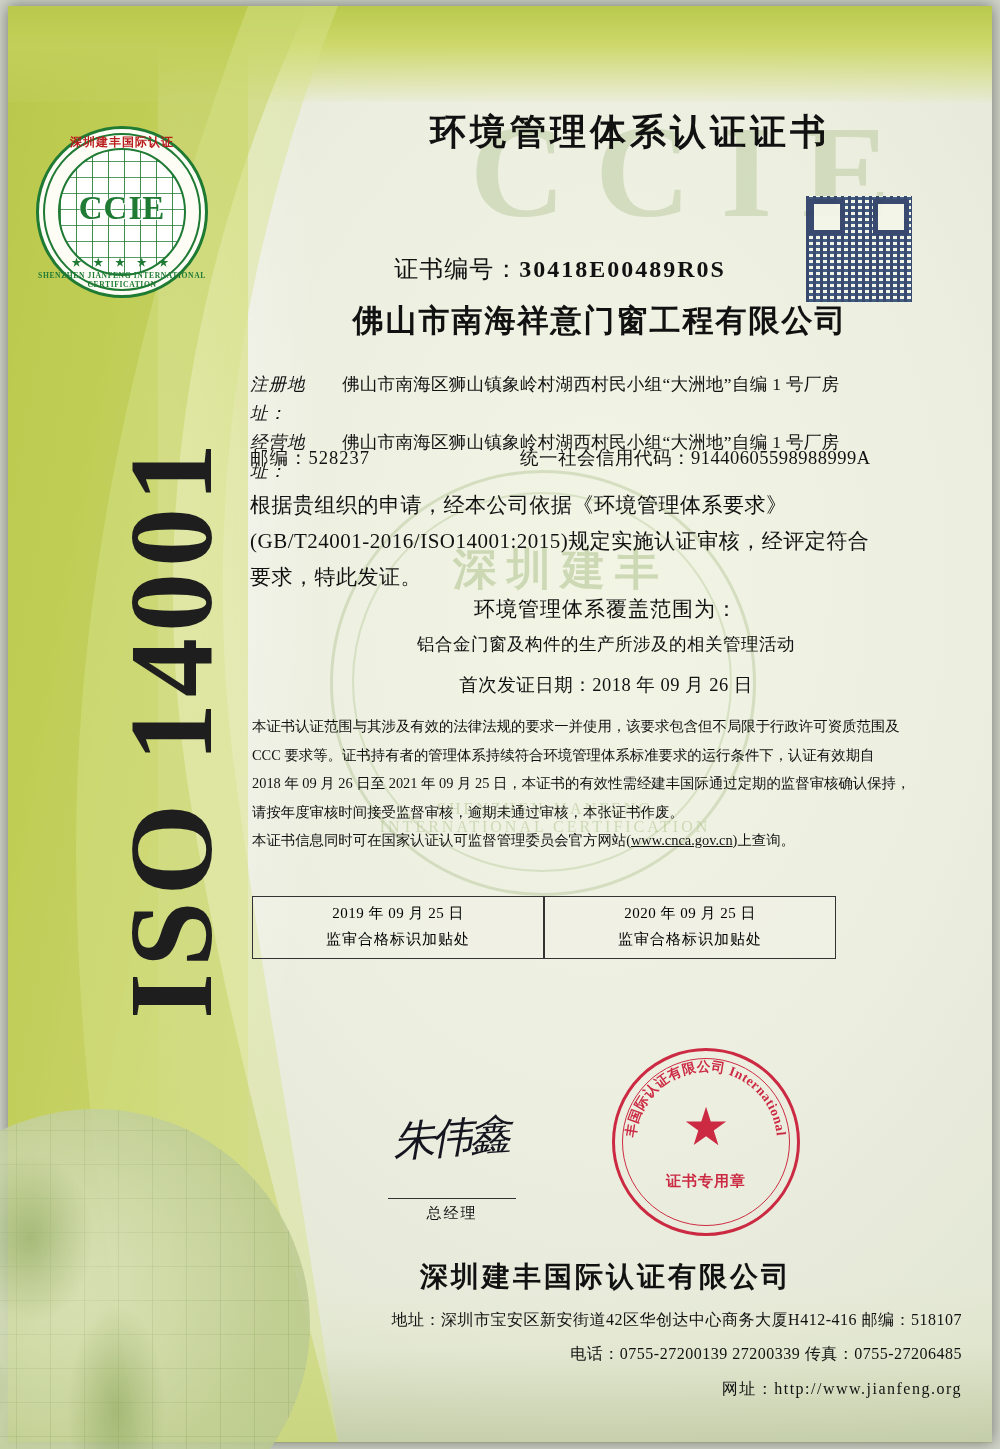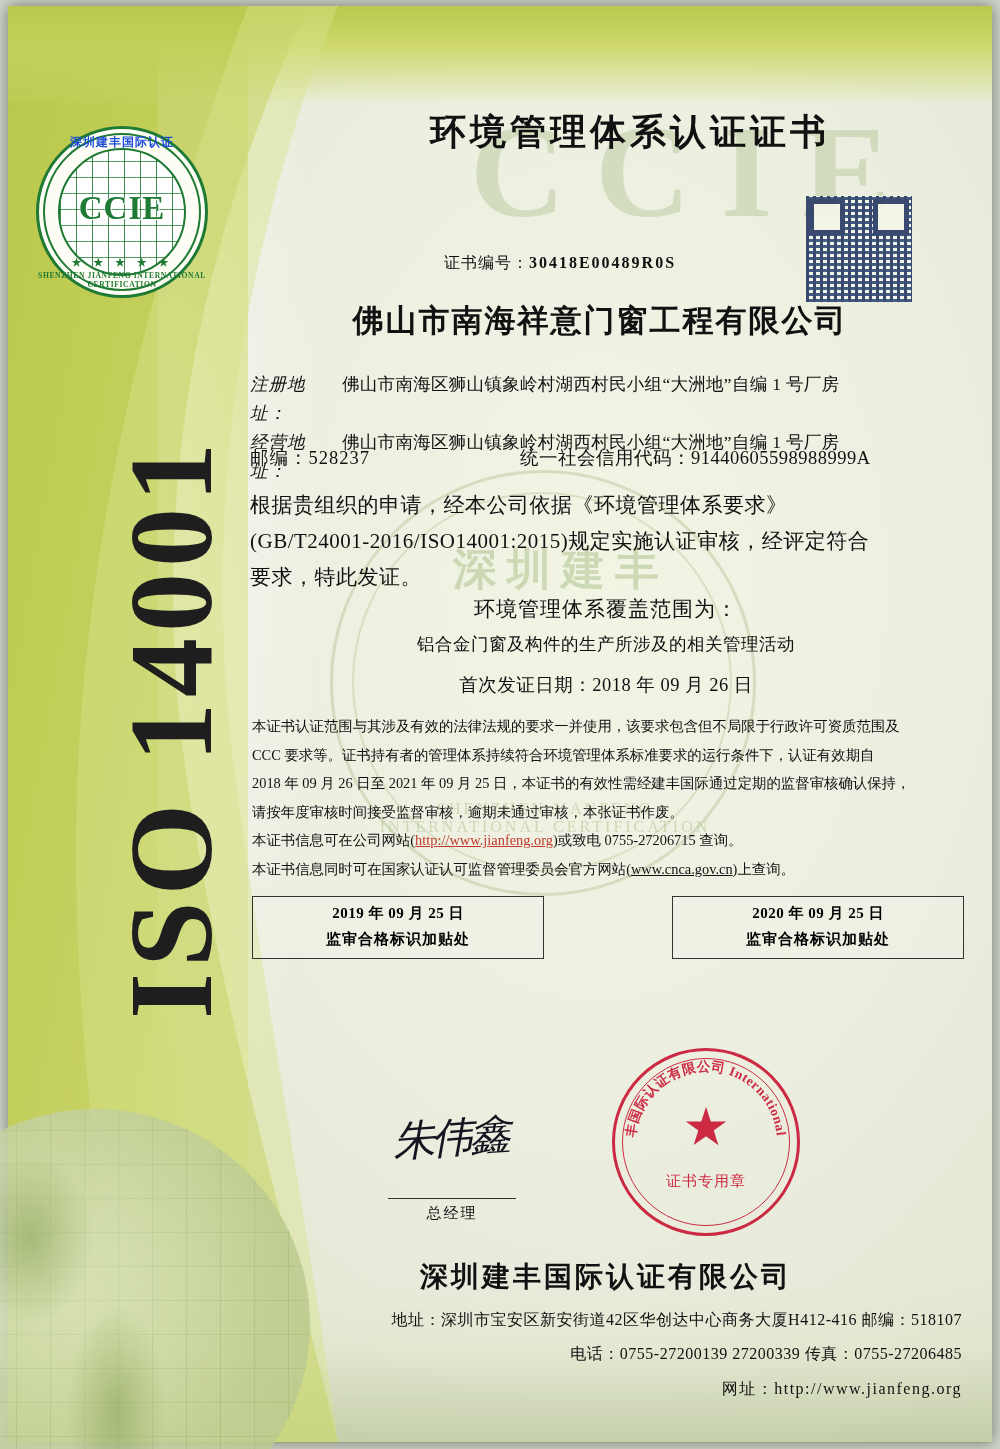--- a/index.html
+++ b/index.html
@@ -178,21 +178,21 @@
     color: #1f7a34;
     letter-spacing: 1px;
     text-shadow: 0 0 2px #ffffff, 1px 1px 0 #ffffff;
   }
   .logo .top-arc {
     position: absolute;
     left: 0; right: 0; top: 8px;
     text-align: center;
     font-size: 12px;
     font-weight: bold;
-    color: #1d4ed8;
+    color: #b91c1c;
     letter-spacing: 1px;
   }
   .logo .bot-arc {
     position: absolute;
     left: 0; right: 0; bottom: 9px;
     text-align: center;
     font-size: 7.6px;
     font-weight: bold;
     color: #1f7a34;
     letter-spacing: .6px;
@@ -239,21 +239,21 @@
   }
   .qr:before { left: 3px; top: 3px; }
   .qr:after { right: 3px; top: 3px; }
 
   
   .cert-no {
     position: absolute;
     left: 300px; top: 253px;
     width: 520px;
     text-align: center;
-    font-size: 16px;
+    font-size: 24px;
     color: #111;
     letter-spacing: 1px;
   }
   .cert-no b { font-weight: bold; letter-spacing: 2px; }
 
   .company {
     position: absolute;
     left: 250px; top: 300px;
     width: 700px;
     text-align: center;
@@ -335,22 +335,20 @@
     text-align: justify;
   }
   .fine-print .u { text-decoration: underline; color: #c0392b; }
   .fine-print .u2 { text-decoration: underline; color: #111; }
 
   .stamp-boxes {
     position: absolute;
     left: 252px; top: 896px;
     width: 712px;
     display: flex;
-    justify-content: space-between;
-    font-weight: bold;
   }
   .stamp-box {
     width: 290px;
     border: 1px solid #333;
     padding: 7px 0 9px 0;
     text-align: center;
     background: rgba(255,255,255,0.12);
   }
   .stamp-box .d { font-size: 15px; margin-bottom: 7px; letter-spacing: .5px;}
   .stamp-box .t { font-size: 15px; letter-spacing: 1px;}
@@ -406,21 +404,21 @@
     font-size: 46px;
     line-height: 1;
     color: #c8102e;
   }
   .seal .seal-bottom {
     position: absolute;
     left: 0; right: 0; bottom: 42px;
     text-align: center;
     font-size: 15px;
     letter-spacing: 1px;
-    font-weight: normal;
+    font-weight: bold;
   }
   .seal svg text { font-family: "Liberation Serif", serif; }
 
   
   .footer-company {
     position: absolute;
     left: 250px; top: 1258px;
     width: 712px;
     text-align: center;
     font-weight: bold;
@@ -518,23 +516,20 @@
 
   <div class="scope-title">环境管理体系覆盖范围为：</div>
   <div class="scope-body">铝合金门窗及构件的生产所涉及的相关管理活动</div>
   <div class="first-issue">首次发证日期：2018 年 09 月 26 日</div>
 
   <div class="fine-print">
     <div>本证书认证范围与其涉及有效的法律法规的要求一并使用，该要求包含但不局限于行政许可资质范围及</div>
     <div>CCC 要求等。证书持有者的管理体系持续符合环境管理体系标准要求的运行条件下，认证有效期自</div>
     <div>2018 年 09 月 26 日至 2021 年 09 月 25 日，本证书的有效性需经建丰国际通过定期的监督审核确认保持，</div>
     <div>请按年度审核时间接受监督审核，逾期未通过审核，本张证书作废。</div>
-    <div>
-      <span>本证书信息可在公司网站(</span><a class="u" href="#">http://www.jianfeng.org</a><span>)或致电 0755-27206715 查询。</span>
-    </div>
     <div>
       <span>本证书信息同时可在国家认证认可监督管理委员会官方网站(</span><a class="u2" href="#">www.cnca.gov.cn</a><span>)上查询。</span>
     </div>
   </div>
 
   <div class="stamp-boxes">
     <div class="stamp-box">
       <div class="d">2019 年 09 月 25 日</div>
       <div class="t">监审合格标识加贴处</div>
     </div>

